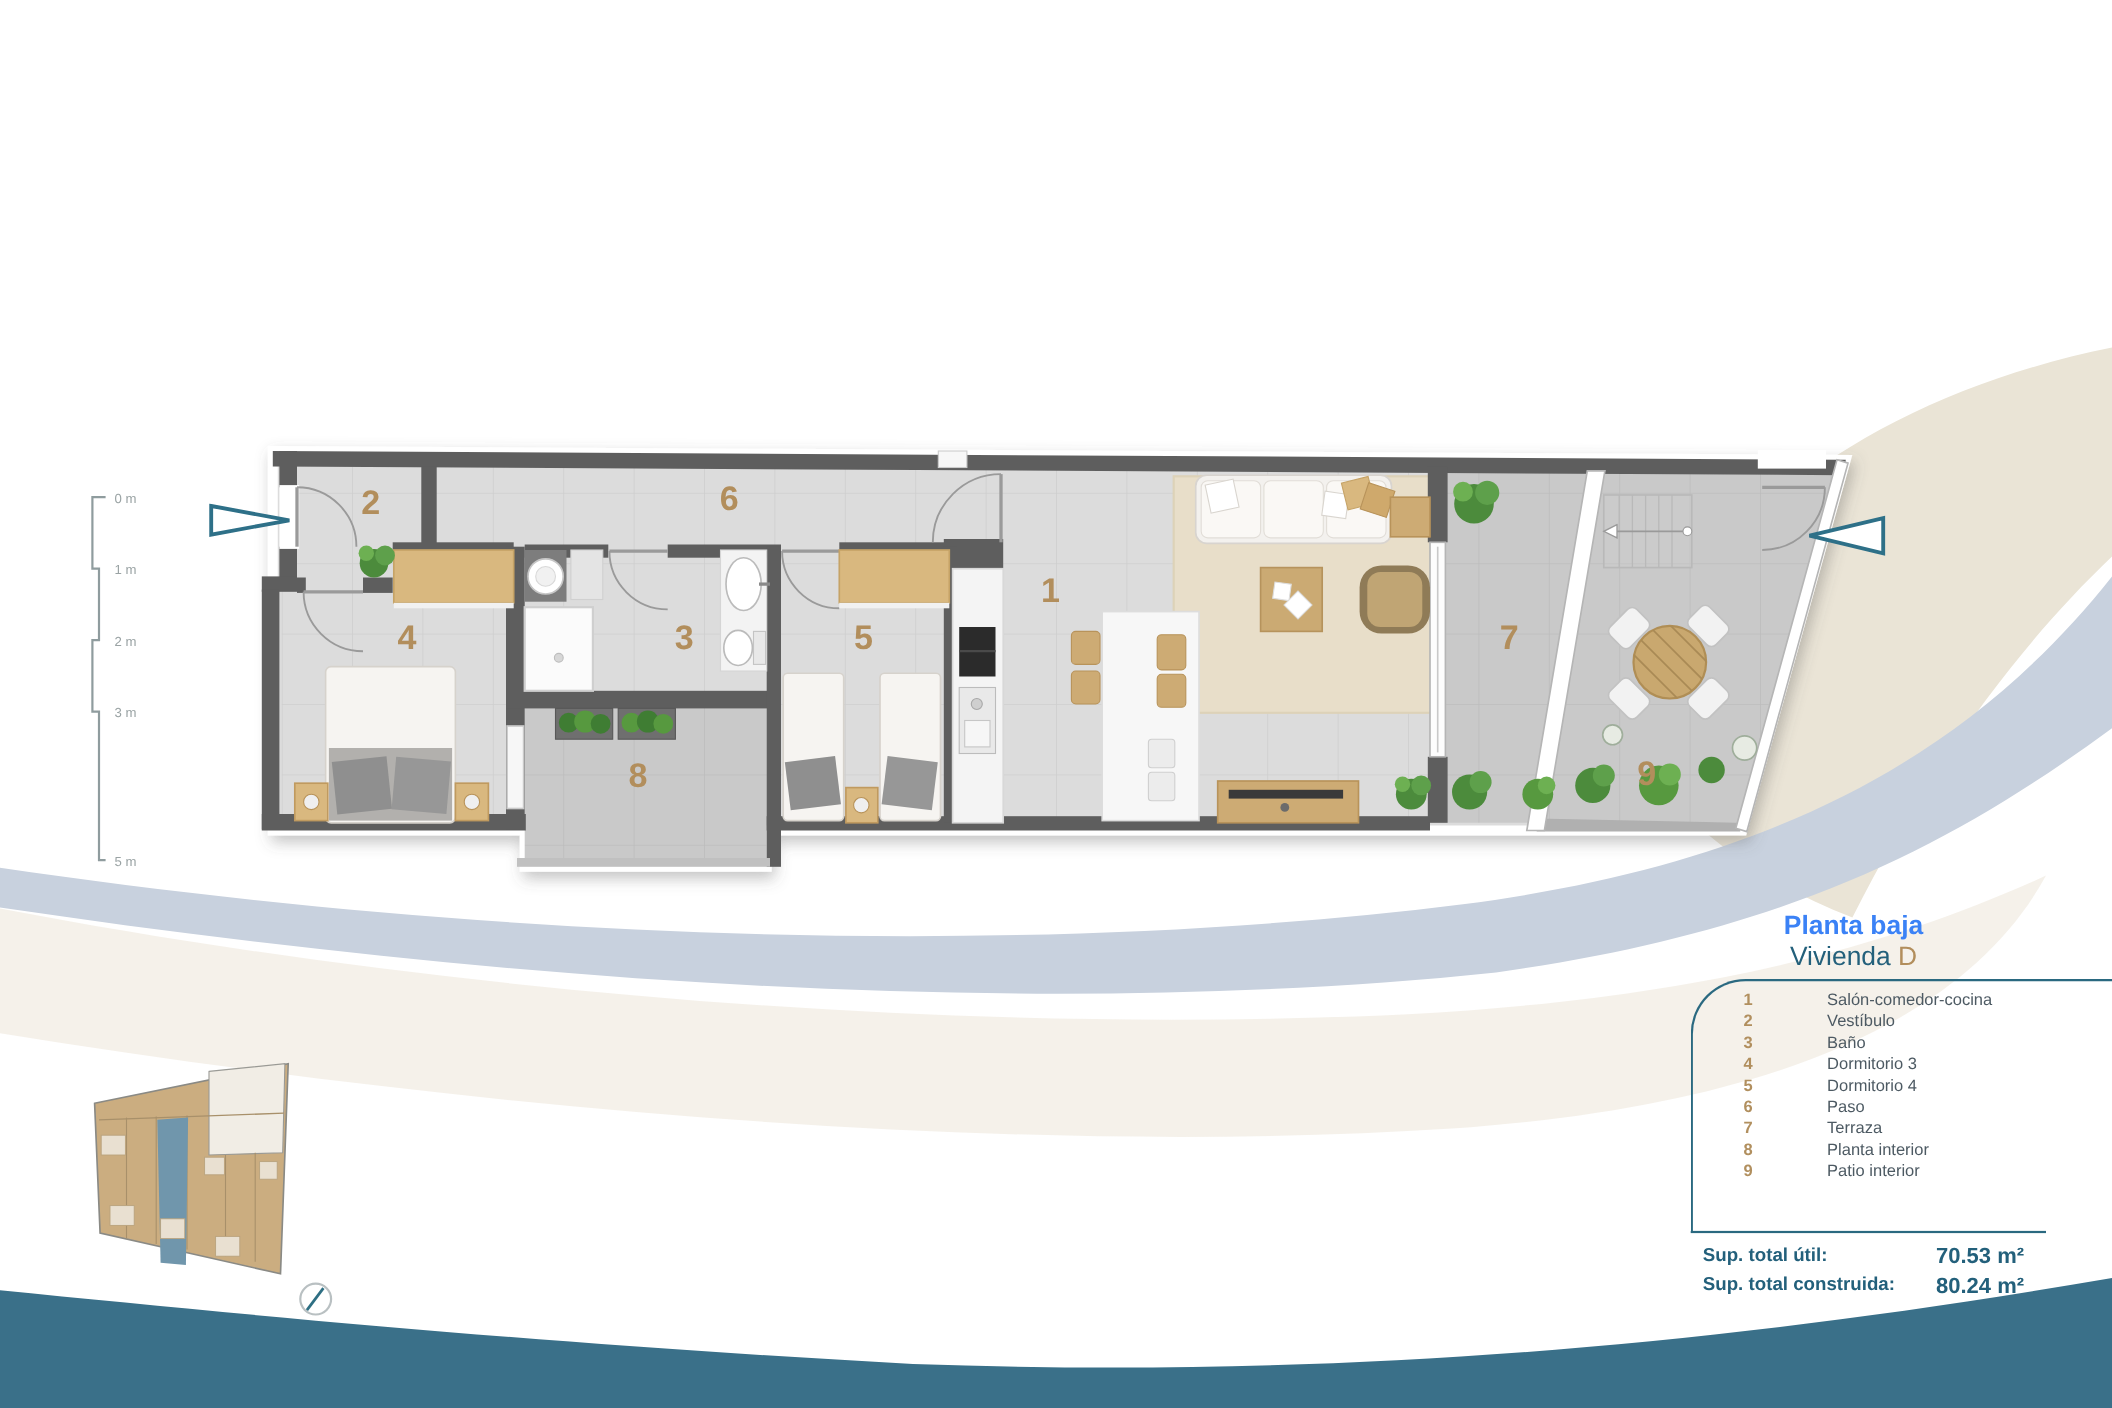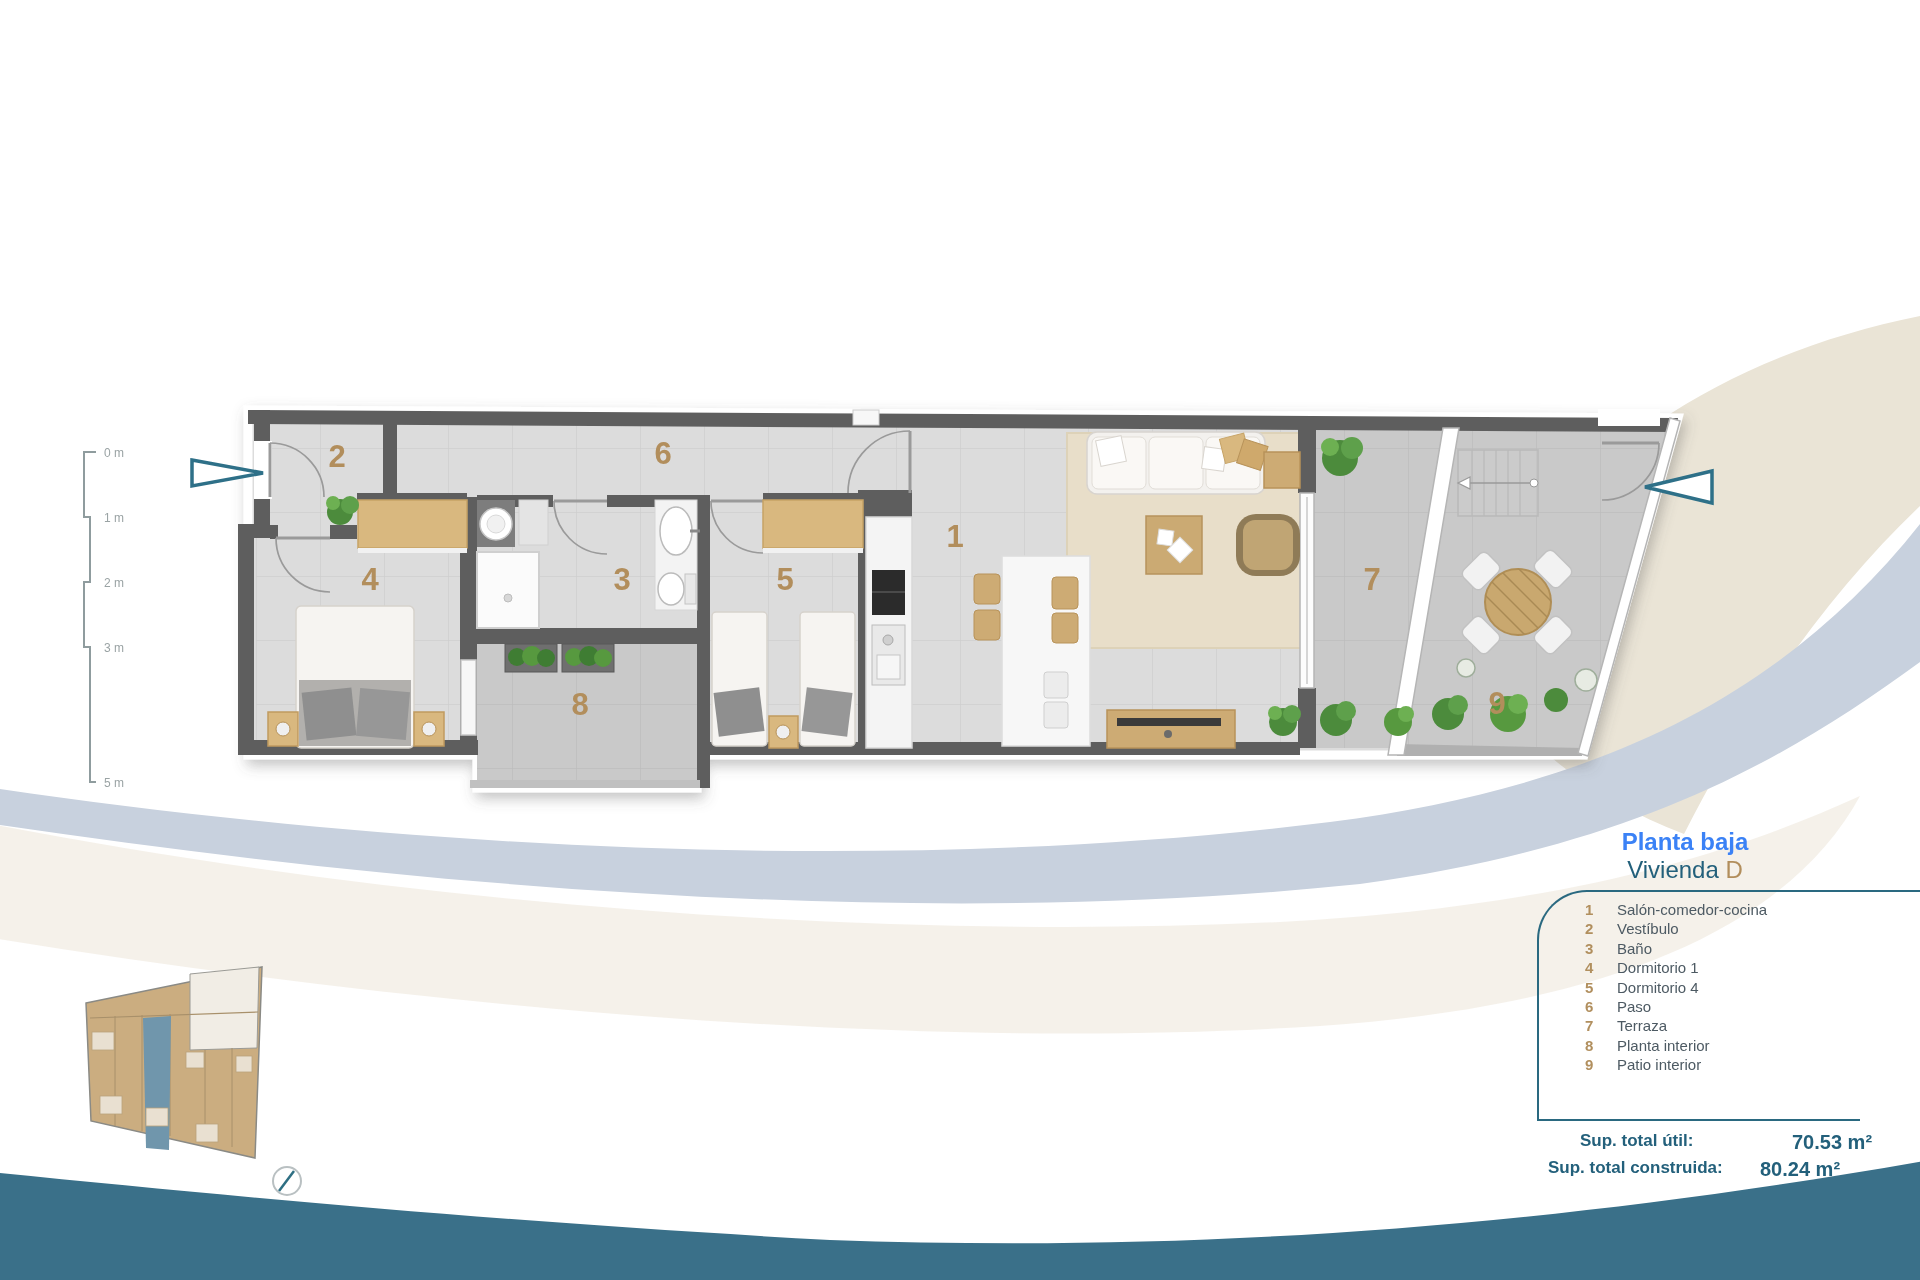--- a/index.html
+++ b/index.html
@@ -16,26 +16,26 @@
   .title-line2 .unit{color:#b28e5c;}
   
   .legend-border{
     left:1537px;top:890px;width:383px;height:229px;
     border-left:2px solid #2a6980;border-top:2px solid #2a6980;
     border-top-left-radius:50px;
   }
   .legend-rows{left:1585px;top:901px;width:300px;}
   .legend-row{display:flex;align-items:baseline;height:19.4px;}
   .legend-num{width:32px;font-size:15px;font-weight:bold;color:#b18f5e;}
-  .legend-label{font-size:15px;color:#4d5a63;}
+  .legend-label{font-size:15px;color:#4d5a63;margin-left:44px;}
   
   .totals-sep{left:1537px;top:1119px;width:323px;height:2px;background:#2a6980;}
   .totals-label{left:1548px;width:210px;font-size:17px;font-weight:bold;color:#23607b;}
   .totals-value{left:1760px;width:110px;font-size:20px;font-weight:bold;color:#23607b;}
-  .t-r1{top:1131px;margin-left:32px;} .t-r2{top:1158px;}
+  .t-r1{top:1131px;} .t-r2{top:1158px;}
 </style>
 </head>
 <body>
 
 <svg width="1920" height="1280" viewBox="0 0 1920 1280">
   <path d="M1920,316 C1712,358 1549,468 1464,648 C1512,740 1590,798 1684,834 C1756,692 1838,584 1920,506 Z" fill="#eae4d6"></path>
   <path d="M-20,822 C380,900 860,942 1280,922 C1540,908 1716,862 1860,796 C1788,928 1608,1006 1320,1026 C920,1052 420,1008 -20,936 Z" fill="#f2eee5" opacity="0.8"></path>
   <path d="M-20,786 C380,846 880,878 1330,822 C1610,786 1790,688 1920,524 L1920,662 C1770,772 1620,848 1360,884 C920,930 420,888 -20,822 Z" fill="#c8d1de"></path>
   <path d="M-10,1172 C230,1196 500,1222 830,1240 C1170,1252 1520,1232 1930,1160 L1930,1290 L-10,1290 Z" fill="#3a7089"></path>
 </svg>
@@ -355,21 +355,21 @@
   <div class="legend-row">
       <span class="legend-num">2</span>
       <span class="legend-label">Vestíbulo</span>
     </div>
   <div class="legend-row">
       <span class="legend-num">3</span>
       <span class="legend-label">Baño</span>
     </div>
   <div class="legend-row">
       <span class="legend-num">4</span>
-      <span class="legend-label">Dormitorio 1</span>
+      <span class="legend-label">Dormitorio 3</span>
     </div>
   <div class="legend-row">
       <span class="legend-num">5</span>
       <span class="legend-label">Dormitorio 4</span>
     </div>
   <div class="legend-row">
       <span class="legend-num">6</span>
       <span class="legend-label">Paso</span>
     </div>
   <div class="legend-row">

